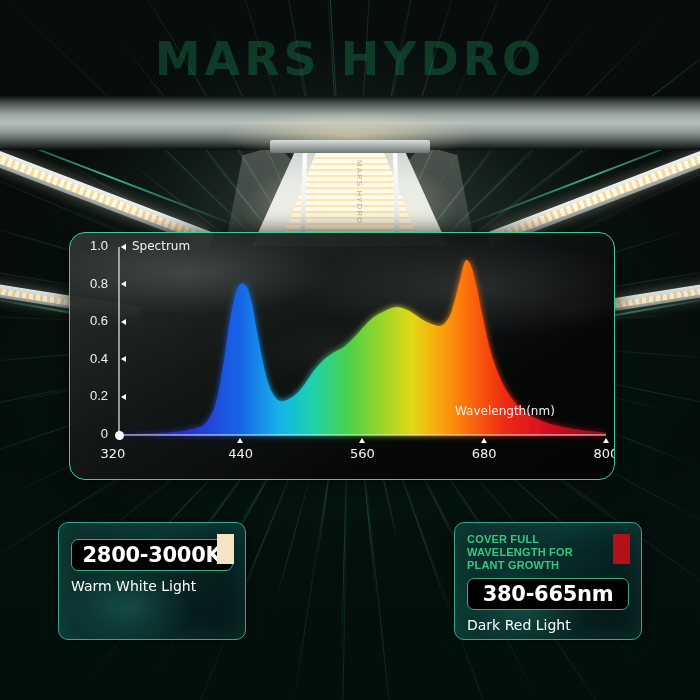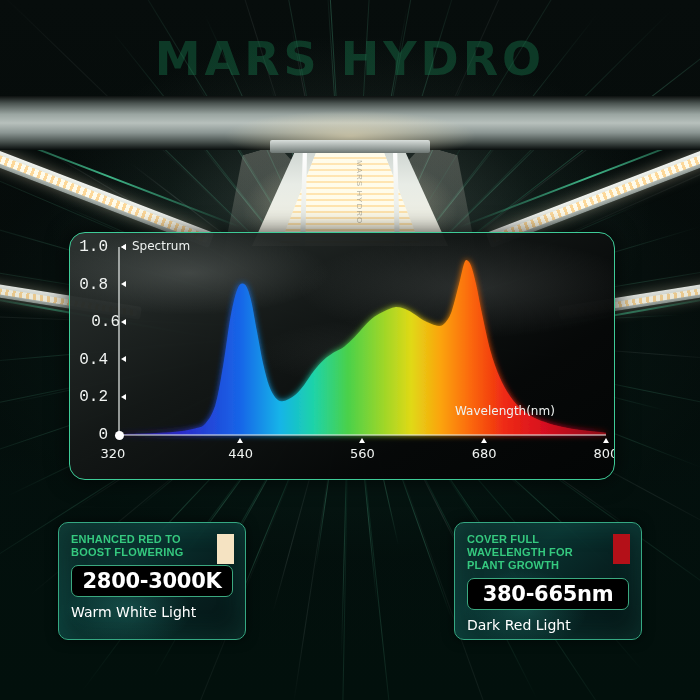--- a/index.html
+++ b/index.html
@@ -86,22 +86,22 @@
     border:1.5px solid #3ecb97; border-radius:16px; overflow:hidden;
     background:linear-gradient(150deg, rgba(46,52,50,0.96) 0%, rgba(20,24,23,0.97) 38%, rgba(6,8,8,0.99) 72%, rgba(3,5,5,1) 100%);
     box-shadow:0 0 22px rgba(0,0,0,0.75); }
   .chart-panel .haze { position:absolute; left:0; top:0; width:546px; height:248px;
     background:
       radial-gradient(ellipse 200px 60px at 120px 40px, rgba(230,235,230,0.17) 0%, rgba(0,0,0,0) 70%),
       radial-gradient(ellipse 240px 70px at 400px 55px, rgba(225,230,228,0.13) 0%, rgba(0,0,0,0) 72%),
       radial-gradient(ellipse 150px 45px at 300px 120px, rgba(200,210,205,0.07) 0%, rgba(0,0,0,0) 75%); }
   .plot { position:absolute; left:0; top:0; width:546px; height:248px; }
 
-  .ylab { position:absolute; right:0; width:34px; text-align:right; font-size:16px; color:#f1f4f2;
-    font-family:Liberation Mono, monospace; }
+  .ylab { position:absolute; right:0; width:34px; text-align:right; font-size:13px; color:#f1f4f2;
+    font-family:Liberation Sans, sans-serif; }
   .ytick { position:absolute; width:0;height:0;border-top:3.5px solid transparent;border-bottom:3.5px solid transparent;border-right:5px solid #ffffff; }
   .xlab { position:absolute; width:60px; text-align:center; font-size:13px; color:#f1f4f2;
     font-family:"DejaVu Sans", sans-serif; }
   .xtick { position:absolute; width:0;height:0;border-left:3.5px solid transparent;border-right:3.5px solid transparent;border-bottom:5px solid #ffffff; }
   .axis-label { position:absolute; font-size:12px; color:#eef2f0; font-family:"DejaVu Sans", sans-serif; }
   .origin-dot { position:absolute; width:9px; height:9px; border-radius:50%; background:#fff; }
 
   
   .cards { position:absolute; left:0; top:522px; width:700px; height:120px; display:flex; gap:10px; padding:0 58px; justify-content:space-between; }
   .card { position:relative; width:188px; height:118px; border:1px solid #35a882; border-radius:10px;
@@ -288,21 +288,21 @@
       <line id="yaxis" x1="49" y1="14" x2="49" y2="202" stroke="#e9eeec" stroke-width="1.2"></line>
       <line id="xaxis" x1="49" y1="202" x2="536" y2="202" stroke="#e9eeec" stroke-width="1.2"></line>
     </svg>
 
     <div id="ylabels">
         <div class="ylab" style="left: 4px; top: 193px;">0</div>
         <div class="ylab" style="left: 4px; top: 155.4px;">0.2</div>
         <div class="ytick" style="left: 51px; top: 160.9px;"></div>
         <div class="ylab" style="left: 4px; top: 117.8px;">0.4</div>
         <div class="ytick" style="left: 51px; top: 123.3px;"></div>
-        <div class="ylab" style="left: 16px; top: 80.2px;">0.6</div>
+        <div class="ylab" style="left: 4px; top: 80.2px;">0.6</div>
         <div class="ytick" style="left: 51px; top: 85.7px;"></div>
         <div class="ylab" style="left: 4px; top: 42.6px;">0.8</div>
         <div class="ytick" style="left: 51px; top: 48.1px;"></div>
         <div class="ylab" style="left: 4px; top: 5px;">1.0</div>
         <div class="ytick" style="left: 51px; top: 10.5px;"></div>
       </div>
 
     <div id="xlabels">
         <div class="xlab" style="left: 13px; top: 213px;">320</div>
         <div class="xlab" style="left: 140.75px; top: 213px;">440</div>
@@ -316,21 +316,20 @@
       </div>
 
     <div class="origin-dot" style="left:45px; top:198px;"></div>
     <div class="ytick" style="left:51px; top:11px;"></div>
     <div class="axis-label" style="left:62px; top:6px;">Spectrum</div>
     <div class="axis-label" style="left:385px; top:171px;">Wavelength(nm)</div>
   </div>
 
   <div class="cards" id="cards">
       <div class="card">
-        <div class="card-head">ENHANCED RED TO BOOST FLOWERING</div>
         <div class="swatch" style="background: rgb(245, 227, 194);"></div>
         <div class="pill">
           <span>2800-3000K</span>
         </div>
         <div class="card-foot">Warm White Light</div>
       </div>
       <div class="card">
         <div class="card-head">COVER FULL WAVELENGTH FOR PLANT GROWTH</div>
         <div class="swatch" style="background: rgb(180, 16, 24);"></div>
         <div class="pill">

